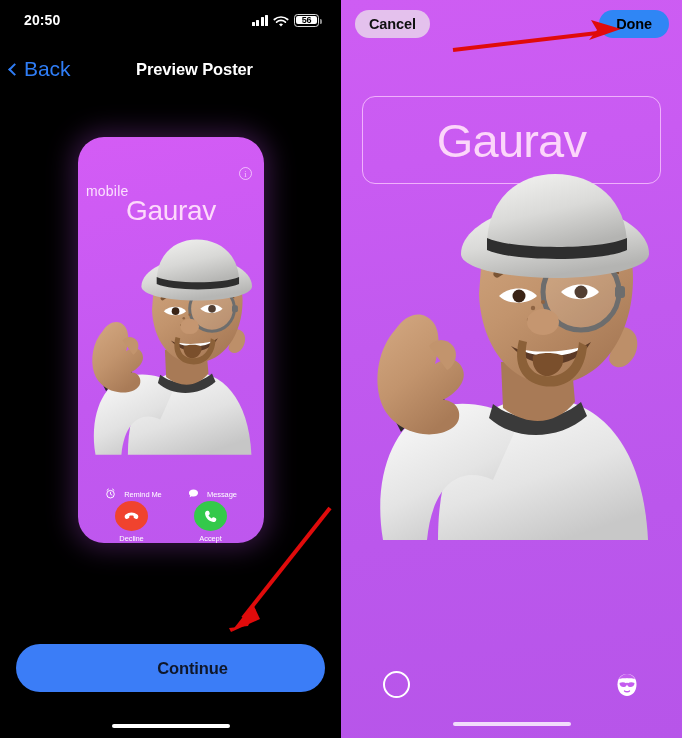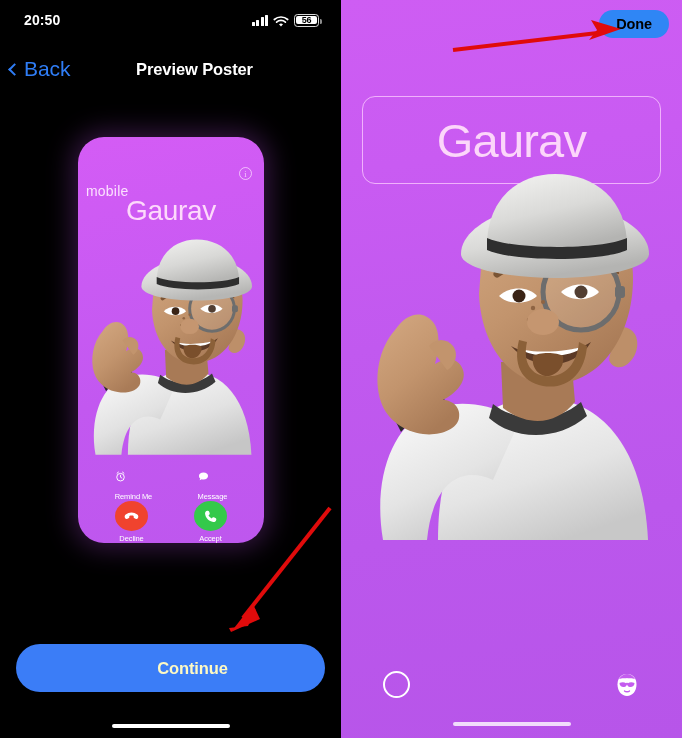--- a/index.html
+++ b/index.html
@@ -96,42 +96,42 @@
   }
 
   
   .memoji { position:absolute; }
 
   
   .p-actions {
     position:absolute; bottom:42px; left:0; width:100%;
     display:flex; justify-content:space-around; padding:0 14px;
   }
-  .p-act { display:flex; flex-direction:column; align-items:flex-start; gap:8px; cursor:pointer; }
+  .p-act { display:flex; flex-direction:row; align-items:center; gap:8px; cursor:pointer; }
   .p-act .gl { font-size:11px; line-height:1; filter:grayscale(1) brightness(3); color:#fff; }
   .p-act .lb { font-size:7.5px; color:#fff; letter-spacing:-0.1px; }
 
   .p-calls {
     position:absolute; bottom:0px; left:0; width:100%; height:42px;
     display:flex; justify-content:space-around; padding:0 14px;
   }
   .p-call { display:flex; flex-direction:column; align-items:center; gap:3px; cursor:pointer;justify-content:center; }
   .p-circ {
     width:33px; height:33px; border-radius:50%;
     display:flex; align-items:center; justify-content:center;
   }
   .p-circ.dec { background:#F0432E; }
   .p-circ.acc { background:#34C94B; }
   .p-call .lb { font-size:7.5px; color:#fff; letter-spacing:-0.1px; }
 
   
   .continue-btn {
     position:absolute; left:16px; bottom:46px; width:309px; height:48px;
     background:#3B7DF7; border-radius:24px; border:none;
-    color:#fef9c3; font-size:16.5px; font-weight:600;
+    color:#0f172a; font-size:16.5px; font-weight:600;
     display:flex; align-items:center; justify-content:center;
     cursor:pointer; letter-spacing:-0.1px;padding-left:44px;
   }
   .home-ind {
     position:absolute; bottom:10px; left:50%; transform:translateX(-50%);
     width:118px; height:4.5px; border-radius:3px; background:#fff;
   }
 
   
   .panel-right {
@@ -344,20 +344,21 @@
     <svg class="arrow-svg" width="341" height="738">
       <line x1="330" y1="508" x2="243" y2="618" stroke="#E00B0B" stroke-width="4"></line>
       <polygon points="231,632 256,609 248,626 229,628" fill="#E00B0B"></polygon>
       <polygon points="231,632 253,604 260,619" fill="#E00B0B"></polygon>
     </svg>
   </div>
 
   <div class="panel-right">
 
     <div class="r-top">
+      <button class="btn-cancel">Cancel</button>
       <button class="btn-done">Done</button>
     </div>
 
     <div class="name-field">
       <span>Gaurav</span>
     </div>
 
     <div class="memoji" style="left:2px; top:150px; width:340px; height:440px;">
       <svg viewBox="0 0 340 390" width="340" height="440" preserveAspectRatio="xMidYMin meet">
         <defs>

